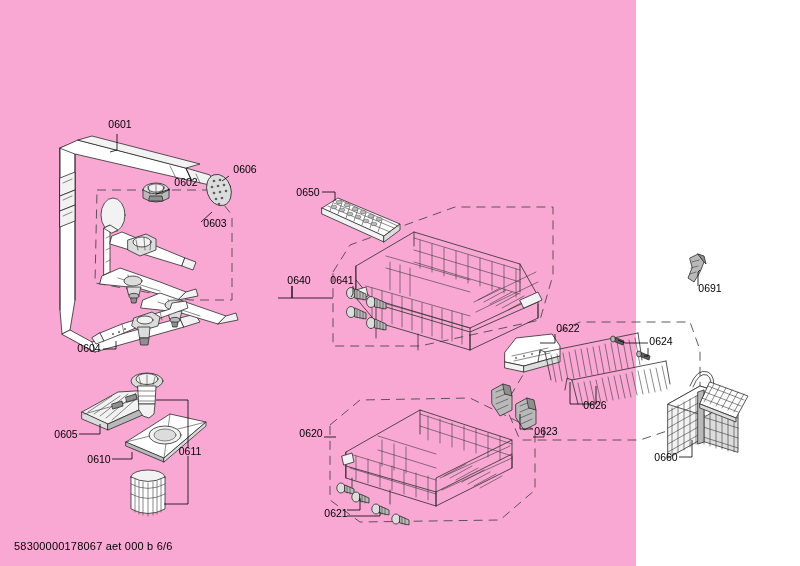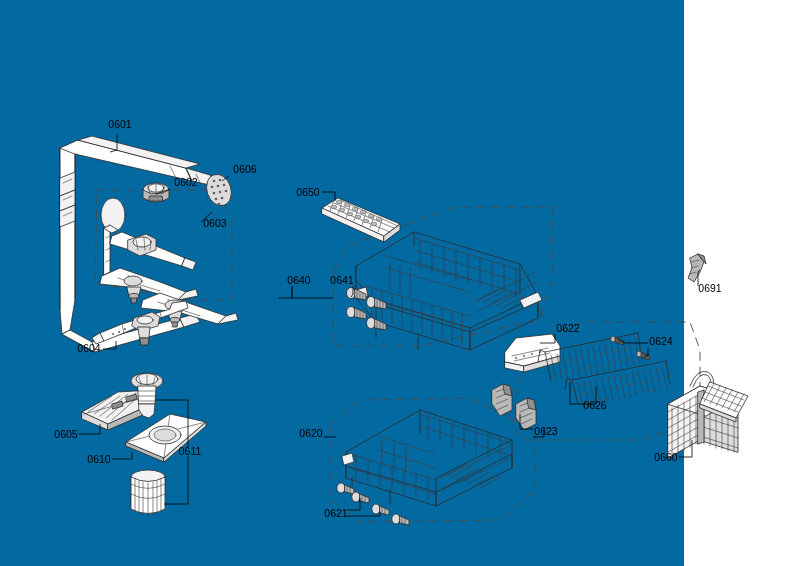--- a/index.html
+++ b/index.html
@@ -1,17 +1,17 @@
 <!DOCTYPE html>
 <html><head>
 <meta charset="utf-8">
 <style>
   html,body{margin:0;padding:0;background:#ffffff;}
   body{width:800px;height:566px;overflow:hidden;font-family:"Liberation Sans",sans-serif;}
-  #sheet{position:relative;width:684px;height:566px;background:#0369a1;}
+  #sheet{position:relative;width:636px;height:566px;background:#f9a8d4;}
   #diagram{position:absolute;left:0;top:0;width:800px;height:566px;}
   .lbl{font-family:"Liberation Sans",sans-serif;font-size:10.5px;fill:#000;}
   .leader{stroke:#000;stroke-width:0.8;fill:none;}
   .dash{stroke:#4a4a4a;stroke-width:0.9;fill:none;stroke-dasharray:9 6;}
   .ln{stroke:#2b2b2b;stroke-width:0.8;fill:none;stroke-linejoin:round;stroke-linecap:round;}
   .lnT{stroke:#3a3a3a;stroke-width:0.6;fill:none;stroke-linejoin:round;stroke-linecap:round;}
   .fillW{fill:#ffffff;}
   .fillL{fill:#f2f2f2;}
   .fillM{fill:#dcdcdc;}
   .fillD{fill:#b9b9b9;}
@@ -436,14 +436,15 @@
     <text class="lbl" x="595" y="409" text-anchor="middle">0626</text>
     <text class="lbl" x="546" y="435" text-anchor="middle">0623</text>
     <text class="lbl" x="311" y="437" text-anchor="middle">0620</text>
     <text class="lbl" x="336" y="517" text-anchor="middle">0621</text>
     <text class="lbl" x="710" y="292" text-anchor="middle">0691</text>
     <text class="lbl" x="666" y="461" text-anchor="middle">0660</text>
   </g>
 
 </svg>
 
+<div id="footer">58300000178067 aet 000 b 6/6</div>
 
 </div>
 
 </body></html>

